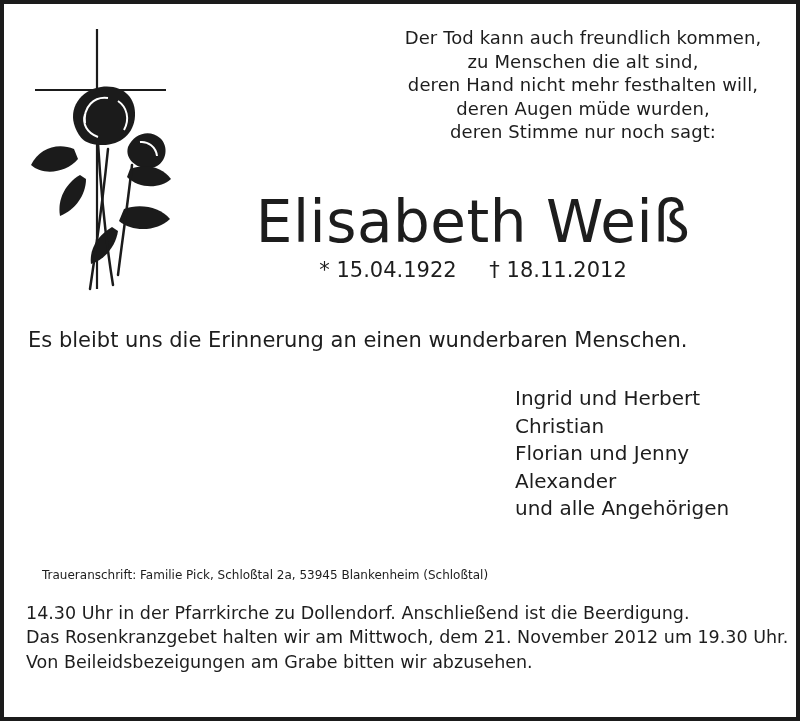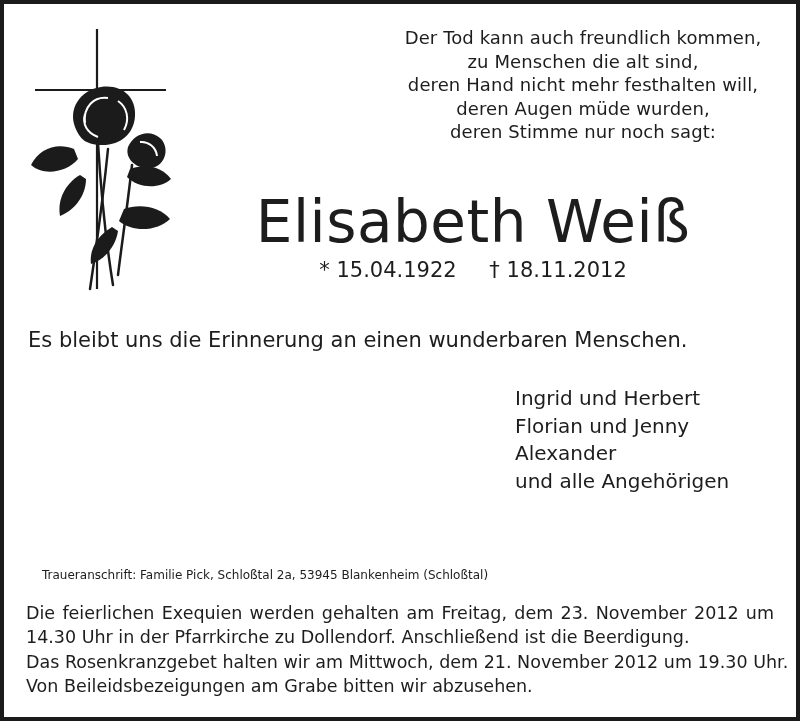--- a/index.html
+++ b/index.html
@@ -126,28 +126,28 @@
     <div class="dates-line">
       <span class="birth">* 15.04.1922</span>
       <span class="death">† 18.11.2012</span>
     </div>
   </div>
 
   <div class="abs remembrance">Es bleibt uns die Erinnerung an einen wunderbaren Menschen.</div>
 
   <div class="abs mourners">
     <div>Ingrid und Herbert</div>
+    <div>Christian</div>
     <div>Florian und Jenny</div>
     <div>Alexander</div>
     <div>und alle Angehörigen</div>
   </div>
 
   <div class="abs address">Traueranschrift: Familie Pick, Schloßtal 2a, 53945 Blankenheim (Schloßtal)</div>
 
   <div class="abs funeral">
-    <div class="line justify">Die feierlichen Exequien werden gehalten am Freitag, dem 23. November 2012 um</div>
     <div class="line">14.30 Uhr in der Pfarrkirche zu Dollendorf. Anschließend ist die Beerdigung.</div>
     <div class="line">Das Rosenkranzgebet halten wir am Mittwoch, dem 21. November 2012 um 19.30 Uhr.</div>
     <div class="line">Von Beileidsbezeigungen am Grabe bitten wir abzusehen.</div>
   </div>
 
   <div class="frame"></div>
 </div>
 
 </body></html>

